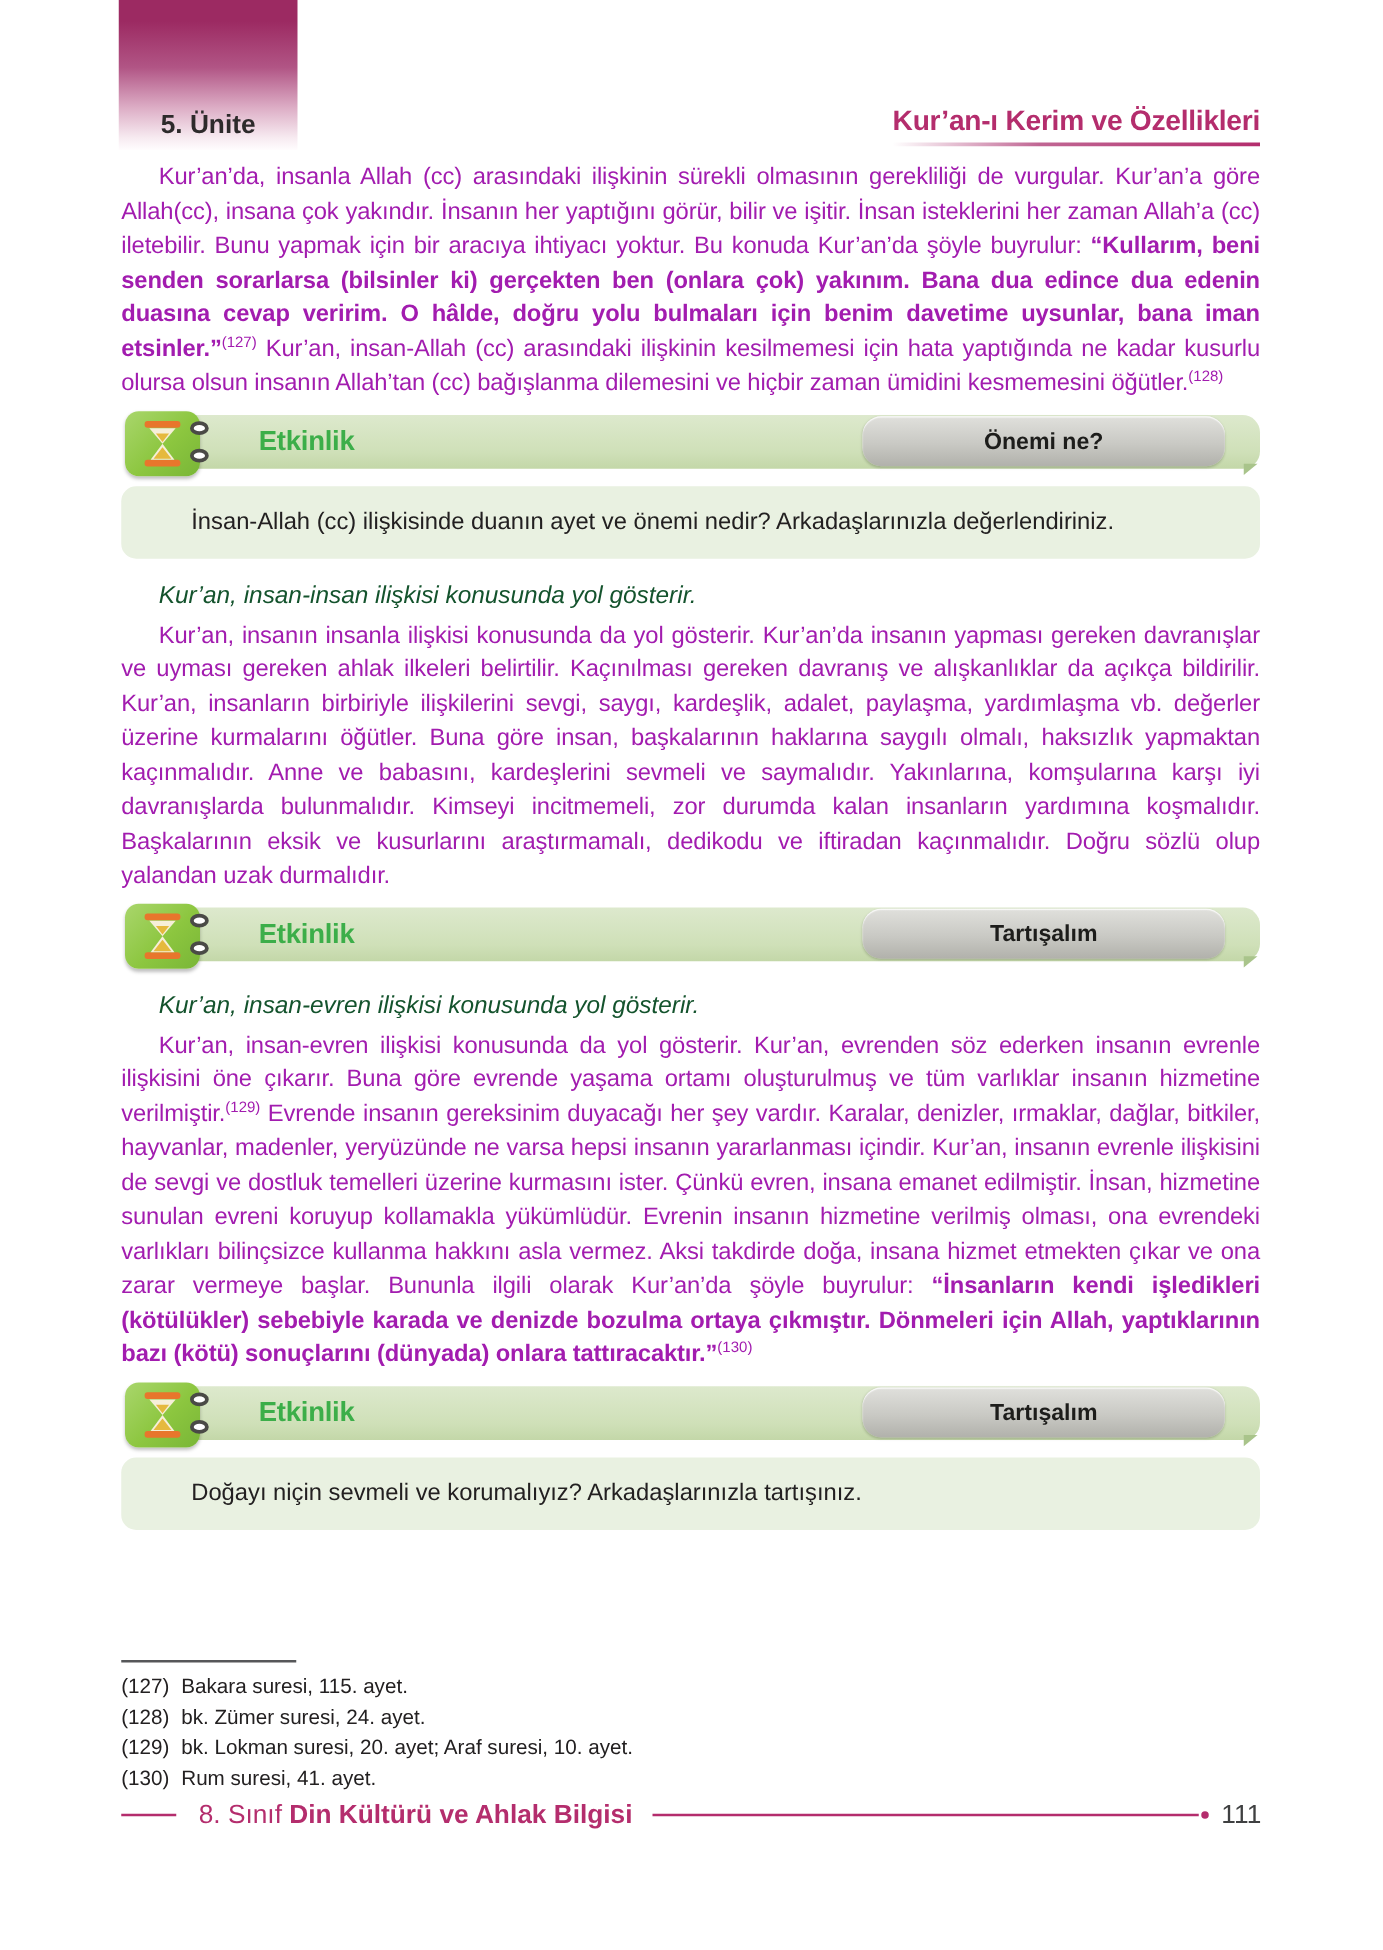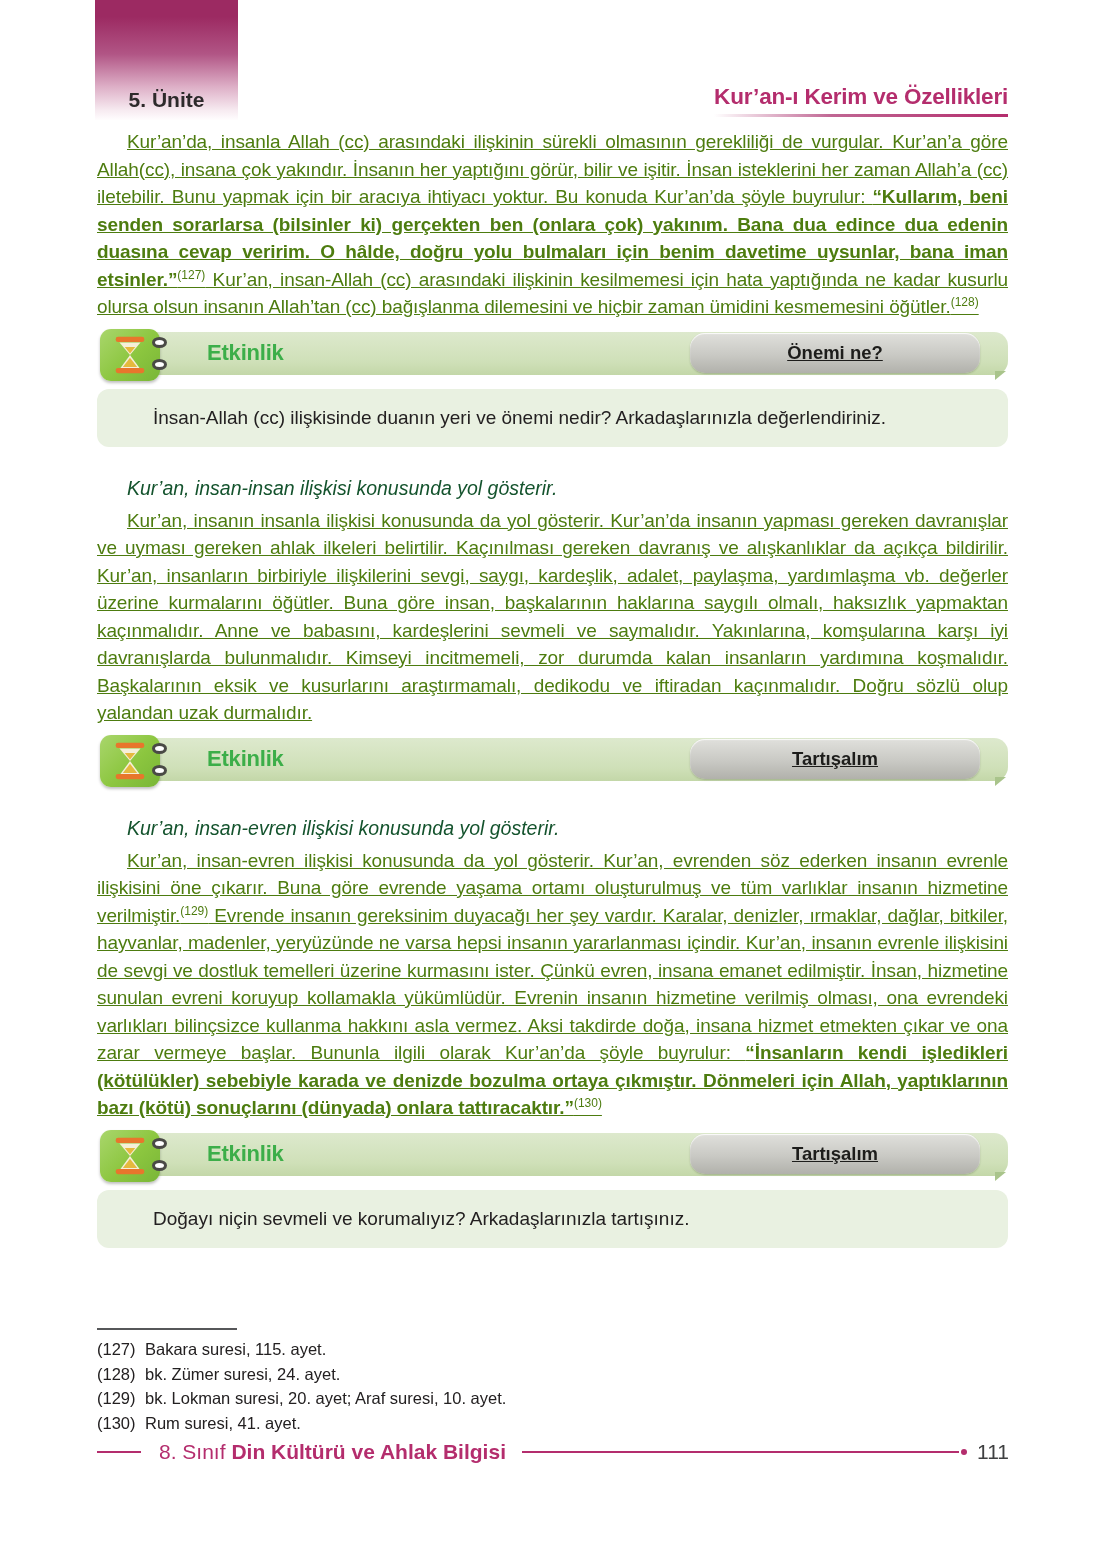--- a/index.html
+++ b/index.html
@@ -27,31 +27,31 @@
   .chapter-title { font-weight: bold; font-size: 22.5px; color: #b42d6d; letter-spacing: -0.2px; }
   .chapter-underline {
     margin-top: 4px; height: 3px; width: 100%;
     background: linear-gradient(to left, #b42d6d 0%, #c06693 60%, rgba(180,45,109,0) 100%);
   }
 
   
   .main-content { position: absolute; left: 97px; top: 128px; width: 911px; }
   .body-para {
     font-size: 19px; line-height: 27.5px; letter-spacing: -0.1px;
-    text-align: justify; text-indent: 30px; margin-bottom: 5px; color: #4d7c0f; text-decoration: underline;
+    text-align: justify; text-indent: 30px; margin-bottom: 5px; color: #a21caf;
   }
   .bq { font-weight: bold; }
   .fnref { font-size: 12px; vertical-align: super; line-height: 0; letter-spacing: 0; }
   .section-heading {
     font-style: italic; font-size: 19.5px; line-height: 27px;
     margin: 9px 0 5px 0; text-indent: 30px; color: #14532d;
   }
 
   
-  .activity { margin: 8px 0 28px 0; }
+  .activity { margin: 8px 0 16px 0; }
   .activity-header { position: relative; height: 52px; }
   .activity-bar {
     position: absolute; left: 22px; right: 0; top: 3px; height: 43px;
     background: linear-gradient(#dde9cd 0%, #cfe0b8 70%, #c3d7a8 100%);
     border-radius: 4px 14px 14px 4px;
   }
   .activity-bar .fold {
     position: absolute; right: 2px; bottom: -5px;
     width: 0; height: 0;
     border-top: 9px solid #a9c48b;
@@ -60,21 +60,21 @@
   .activity-title {
     position: absolute; left: 88px; top: 50%; transform: translateY(-50%);
     font-weight: bold; font-size: 22px; color: #3cae49; letter-spacing: -0.2px;
   }
   .activity-badge {
     position: absolute; right: 28px; top: 50%; transform: translateY(-50%);
     width: 290px; height: 40px; border-radius: 15px;
     background: linear-gradient(#e0e0dc 0%, #c9c9c4 55%, #b1b1ab 100%);
     box-shadow: inset 0 1px 1px rgba(255,255,255,.9), 0 1px 2px rgba(0,0,0,.18);
     display: flex; align-items: center; justify-content: center;
-    font-weight: bold; font-size: 18.5px; color: #1d1d1b; text-decoration: underline;
+    font-weight: bold; font-size: 18.5px; color: #1d1d1b;
   }
   .activity-icon {
     position: absolute; left: 3px; top: 0;
     width: 60px; height: 52px; border-radius: 11px;
     background: linear-gradient(135deg, #a9d66c 0%, #8cc63f 55%, #79b637 100%);
     box-shadow: 0 2px 3px rgba(0,0,0,.25);
     display: flex; align-items: center; justify-content: center;
     z-index: 2;
   }
   .rings { position: absolute; left: 55px; top: 0; width: 22px; height: 52px; z-index: 3; }
@@ -144,21 +144,21 @@
             <polygon points="16.5,13.5 27.5,13.5 22,20.5" fill="#e5b93e"></polygon>
             <polygon points="22,25 29.5,34.5 14.5,34.5" fill="#e5b93e"></polygon>
           </svg>
         </div>
         <div class="rings">
           <span class="ring r1"></span>
             <span class="ring r2"></span>
         </div>
       </div>
       <div class="activity-body">
-        <p>İnsan-Allah (cc) ilişkisinde duanın yeri ve önemi nedir? Arkadaşlarınızla değerlendiriniz.</p>
+        <p>İnsan-Allah (cc) ilişkisinde duanın ayet ve önemi nedir? Arkadaşlarınızla değerlendiriniz.</p>
       </div>
     </div>
 
     <p class="section-heading">Kur’an, insan-insan ilişkisi konusunda yol gösterir.</p>
     <p class="body-para">Kur’an, insanın insanla ilişkisi konusunda da yol gösterir. Kur’an’da insanın yapması gereken davranışlar ve uyması gereken ahlak ilkeleri belirtilir. Kaçınılması gereken davranış ve alışkanlıklar da açıkça bildirilir. Kur’an, insanların birbiriyle ilişkilerini sevgi, saygı, kardeşlik, adalet, paylaşma, yardımlaşma vb. değerler üzerine kurmalarını öğütler. Buna göre insan, başkalarının haklarına saygılı olmalı, haksızlık yapmaktan kaçınmalıdır. Anne ve babasını, kardeşlerini sevmeli ve saymalıdır. Yakınlarına, komşularına karşı iyi davranışlarda bulunmalıdır. Kimseyi incitmemeli, zor durumda kalan insanların yardımına koşmalıdır. Başkalarının eksik ve kusurlarını araştırmamalı, dedikodu ve iftiradan kaçınmalıdır. Doğru sözlü olup yalandan uzak durmalıdır.</p>
 
     <div class="activity">
       <div class="activity-header">
         <div class="activity-bar">
           <span class="activity-title">Etkinlik</span>

